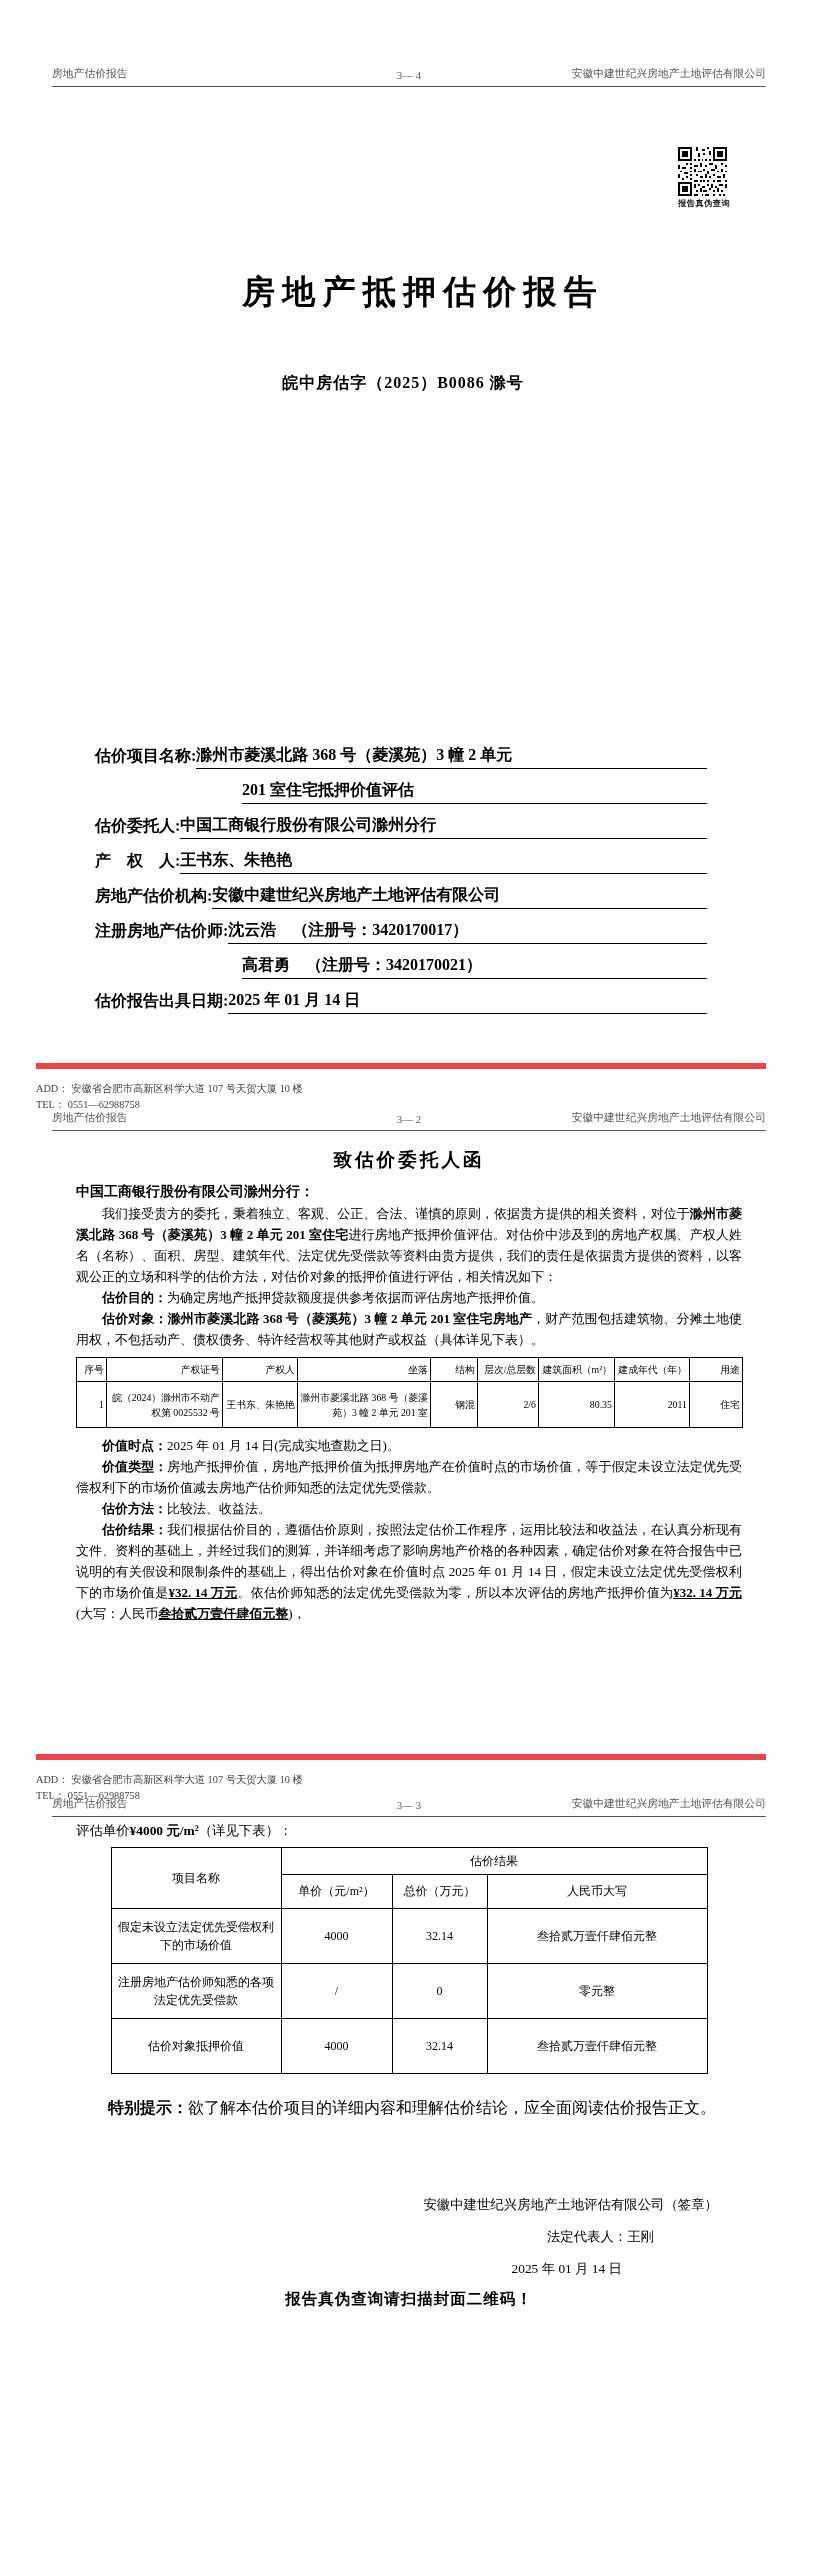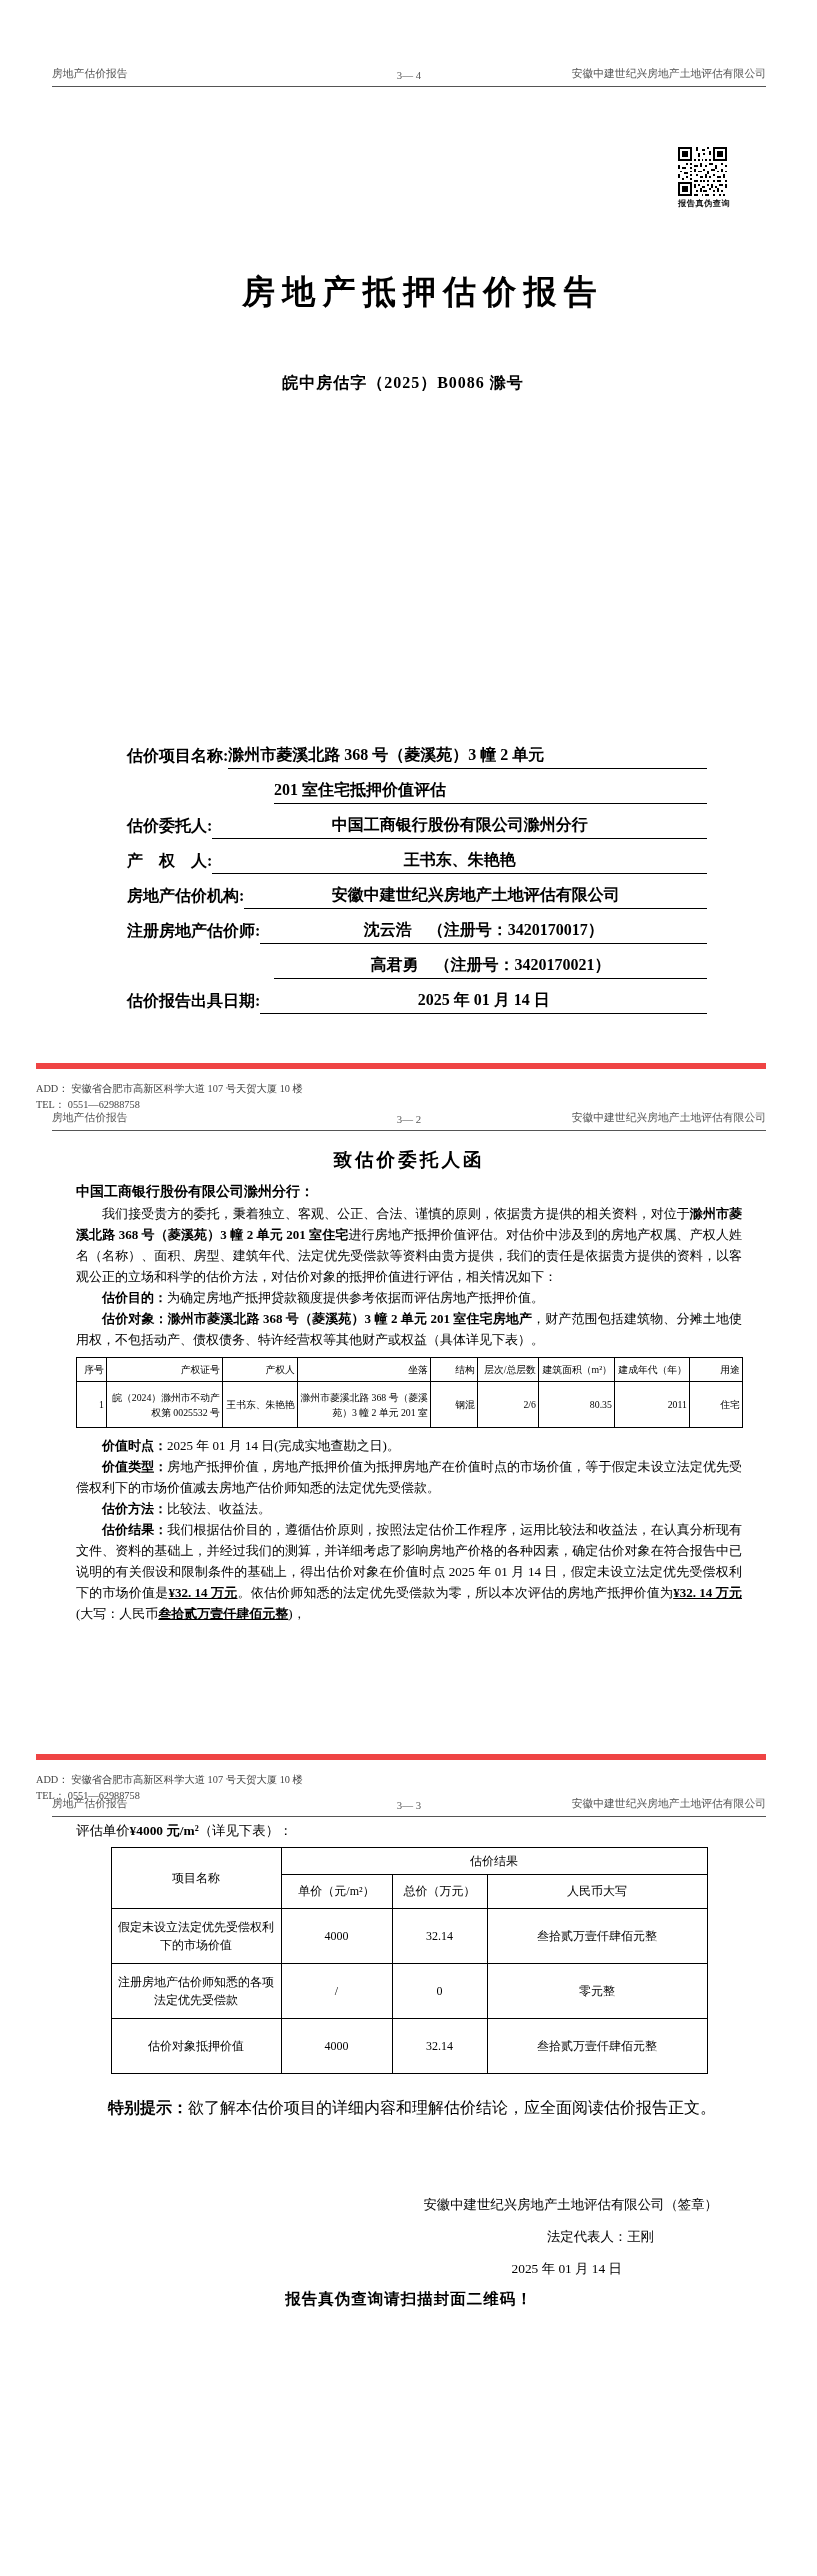--- a/index.html
+++ b/index.html
@@ -31,26 +31,26 @@
 
   .main-title {
     position:absolute; top:270px; left:0; right:0; text-align:center;
     font-size:33px; font-weight:bold; letter-spacing:7.2px;margin-left:28px;
   }
   .doc-no {
     position:absolute; top:373px; left:0; right:12px; text-align:center;
     font-size:16px; font-weight:bold; letter-spacing:1px;
   }
 
-  .fields { position:absolute; top:734px; left:127px; right:111px; }
+  .fields { position:absolute; top:734px; left:95px; right:111px; }
   .f-row { display:flex; align-items:flex-end; height:35px; font-size:16px; font-weight:bold; }
   .f-label { white-space:nowrap; padding-bottom:2.1px; }
   .f-spacer { width:147px; }
   .f-value {
-    flex:1; border-bottom:1px solid #000; text-align:center;
+    flex:1; border-bottom:1px solid #000; 
     padding-bottom:2.1px; white-space:nowrap; overflow:hidden;
   }
   .f-value.left { text-align:left; }
 
   
   .p2-body { position:absolute; top:1147px; left:76px; right:76px; }
   .p3-body { position:absolute; top:1821px; left:76px; right:76px; }
 
   .letter-title { text-align:center; font-size:18.5px; font-weight:bold; letter-spacing:3.1px; margin-bottom:10.3px; }
   .salutation { font-size:14px; font-weight:bold; line-height:20.6px; }

